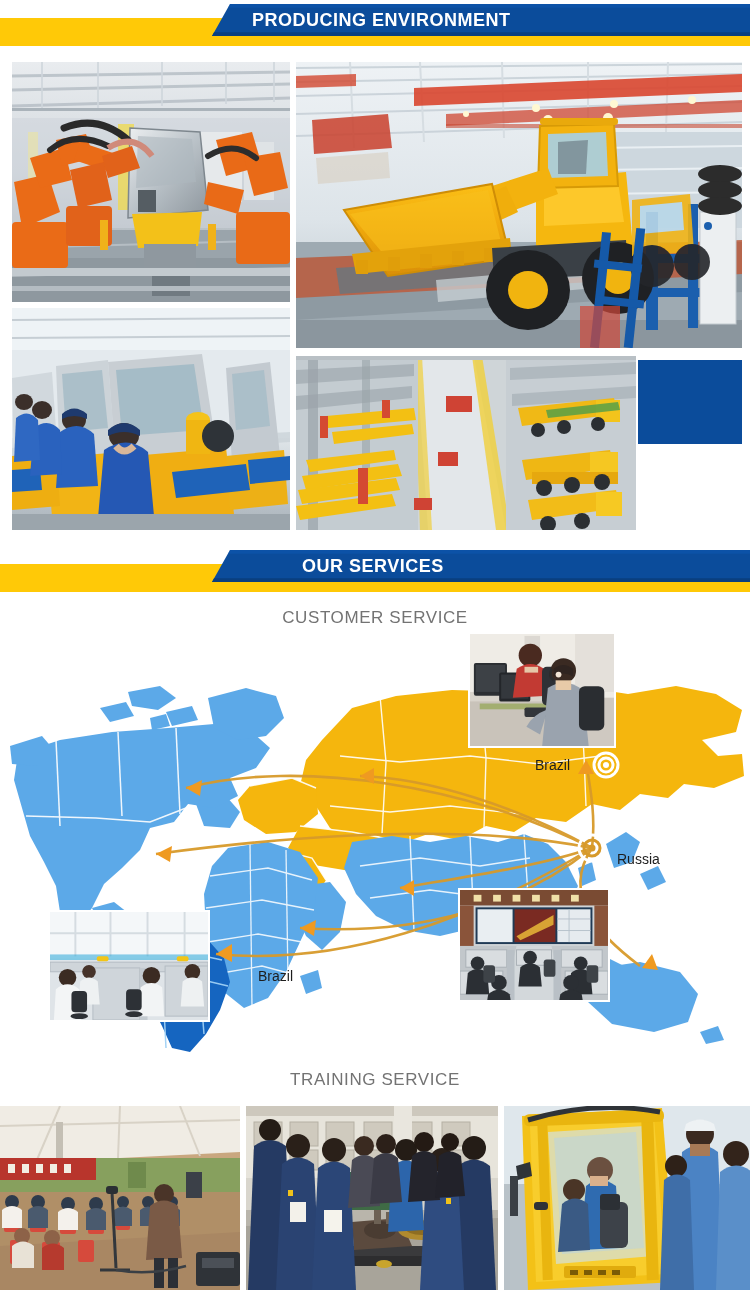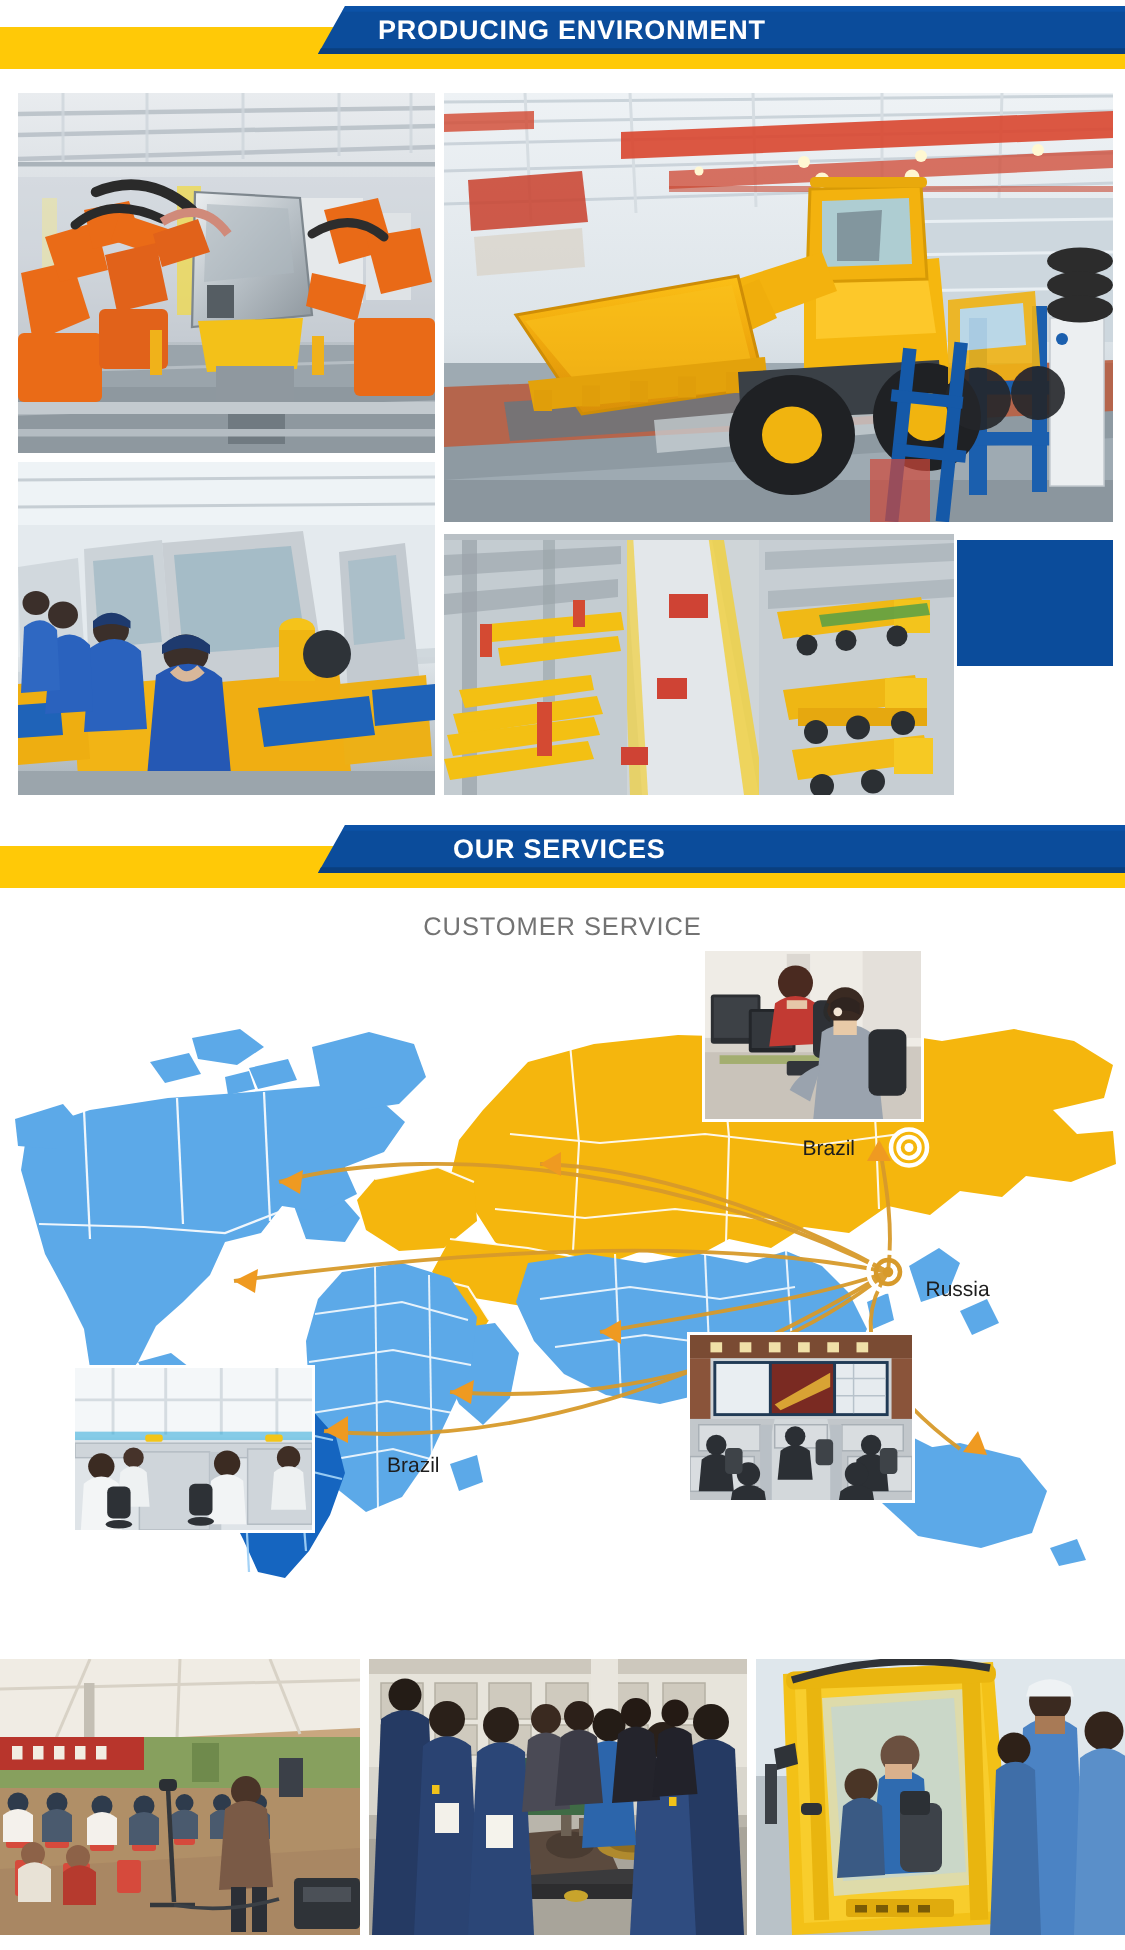--- a/index.html
+++ b/index.html
@@ -713,20 +713,21 @@
         </g>
 
         <g fill="#f2c518">
           <rect x="48" y="46" width="12" height="5" rx="2"></rect>
           <rect x="130" y="46" width="12" height="5" rx="2"></rect>
         </g>
       </svg>
     </div>
   </div>
 
+  <div class="subhead" style="top:1070px;">TRAINING SERVICE</div>
 
   <div class="photo" style="left:0px;top:1106px;width:240px;height:184px;">
     <svg viewBox="0 0 240 184" preserveAspectRatio="none">
       <rect width="240" height="184" fill="#c9a77f"></rect>
 
       <path d="M0 0 L240 0 L240 46 L0 58 Z" fill="#f0ece4"></path>
       <g stroke="#d8d2c6" stroke-width="2">
         <path d="M60 0 L36 56"></path>
           <path d="M120 0 L118 52"></path>
           <path d="M180 0 L200 50"></path>

